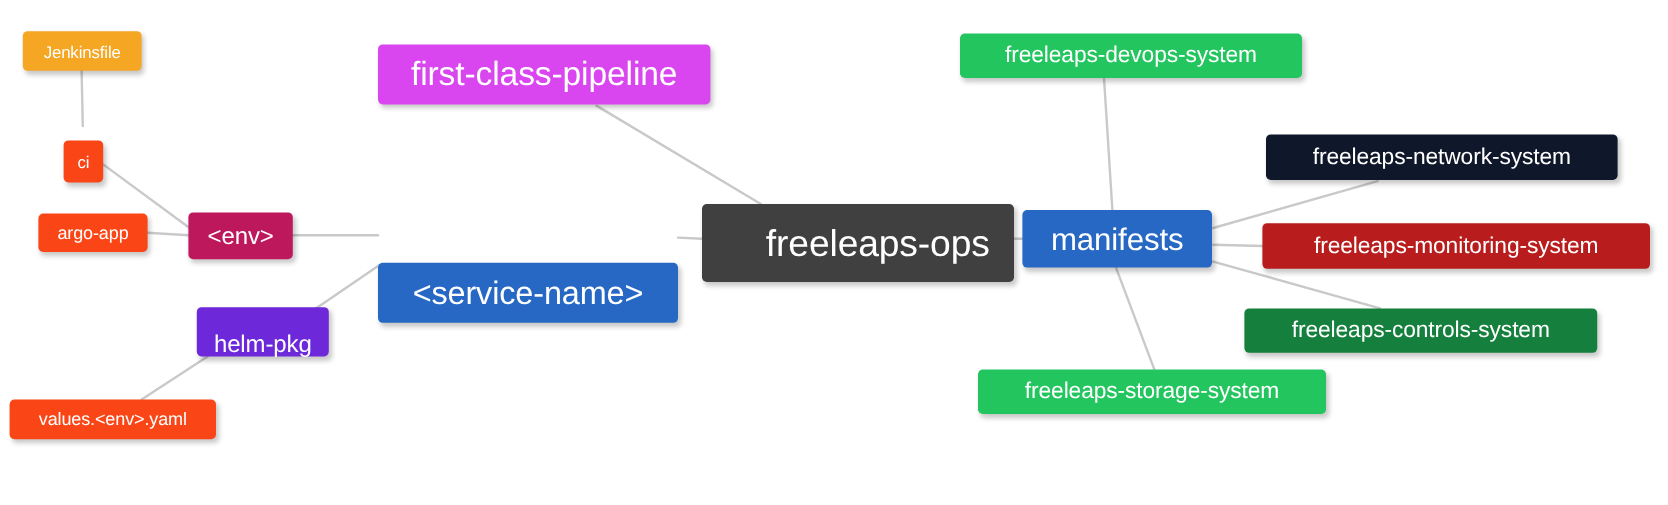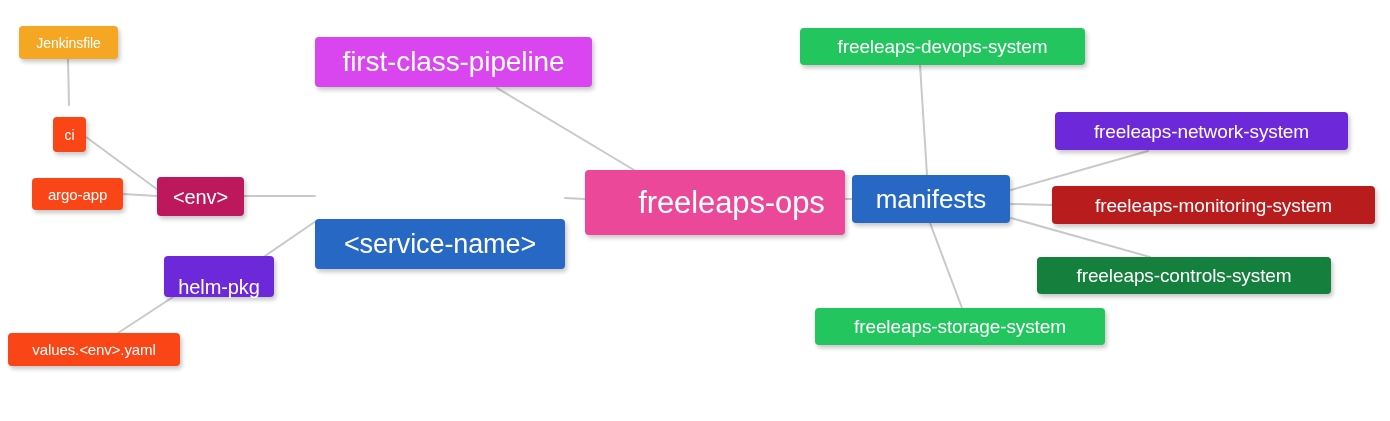--- a/index.html
+++ b/index.html
@@ -88,30 +88,30 @@
       </div>
       <div class="node" style="left: 8px; top: 333px; width: 172px; height: 33px; background: rgb(250, 70, 22); font-size: 15px;">
         <span class="node-label">values.&lt;env&gt;.yaml</span>
       </div>
       <div class="node" style="left: 315px; top: 37px; width: 277px; height: 50px; background: #d946ef; font-size: 28px; justify-content: center;">
         <span class="node-label">first-class-pipeline</span>
       </div>
       <div class="node" style="left: 315px; top: 171px; width: 250px; height: 50px; background: rgb(38, 104, 196); font-size: 27px; margin-top: 48px;">
         <span class="node-label">&lt;service-name&gt;</span>
       </div>
-      <div class="node" style="left: 585px; top: 170px; width: 260px; height: 65px; background: #ec4899; font-size: 31px; padding-left: 33px;">
+      <div class="node" style="left: 585px; top: 170px; width: 260px; height: 65px; background: #404040; font-size: 31px; padding-left: 33px;">
         <span class="node-label">freeleaps-ops</span>
       </div>
       <div class="node" style="left: 852px; top: 175px; width: 158px; height: 48px; background: rgb(38, 104, 196); font-size: 26px;">
         <span class="node-label">manifests</span>
       </div>
       <div class="node" style="left: 800px; top: 28px; width: 285px; height: 37px; background: rgb(34, 197, 94); font-size: 19px;">
         <span class="node-label">freeleaps-devops-system</span>
       </div>
-      <div class="node" style="left: 1055px; top: 112px; width: 293px; height: 38px; background: #6d28d9; font-size: 19px; align-items: center;">
+      <div class="node" style="left: 1055px; top: 112px; width: 293px; height: 38px; background: #0f172a; font-size: 19px; align-items: center;">
         <span class="node-label">freeleaps-network-system</span>
       </div>
       <div class="node" style="left: 1052px; top: 186px; width: 323px; height: 38px; background: #b91c1c; font-size: 19px;">
         <span class="node-label">freeleaps-monitoring-system</span>
       </div>
       <div class="node" style="left: 1037px; top: 257px; width: 294px; height: 37px; background: #15803d; font-size: 19px;">
         <span class="node-label">freeleaps-controls-system</span>
       </div>
       <div class="node" style="left: 815px; top: 308px; width: 290px; height: 37px; background: rgb(34, 197, 94); font-size: 19px;">
         <span class="node-label">freeleaps-storage-system</span>

